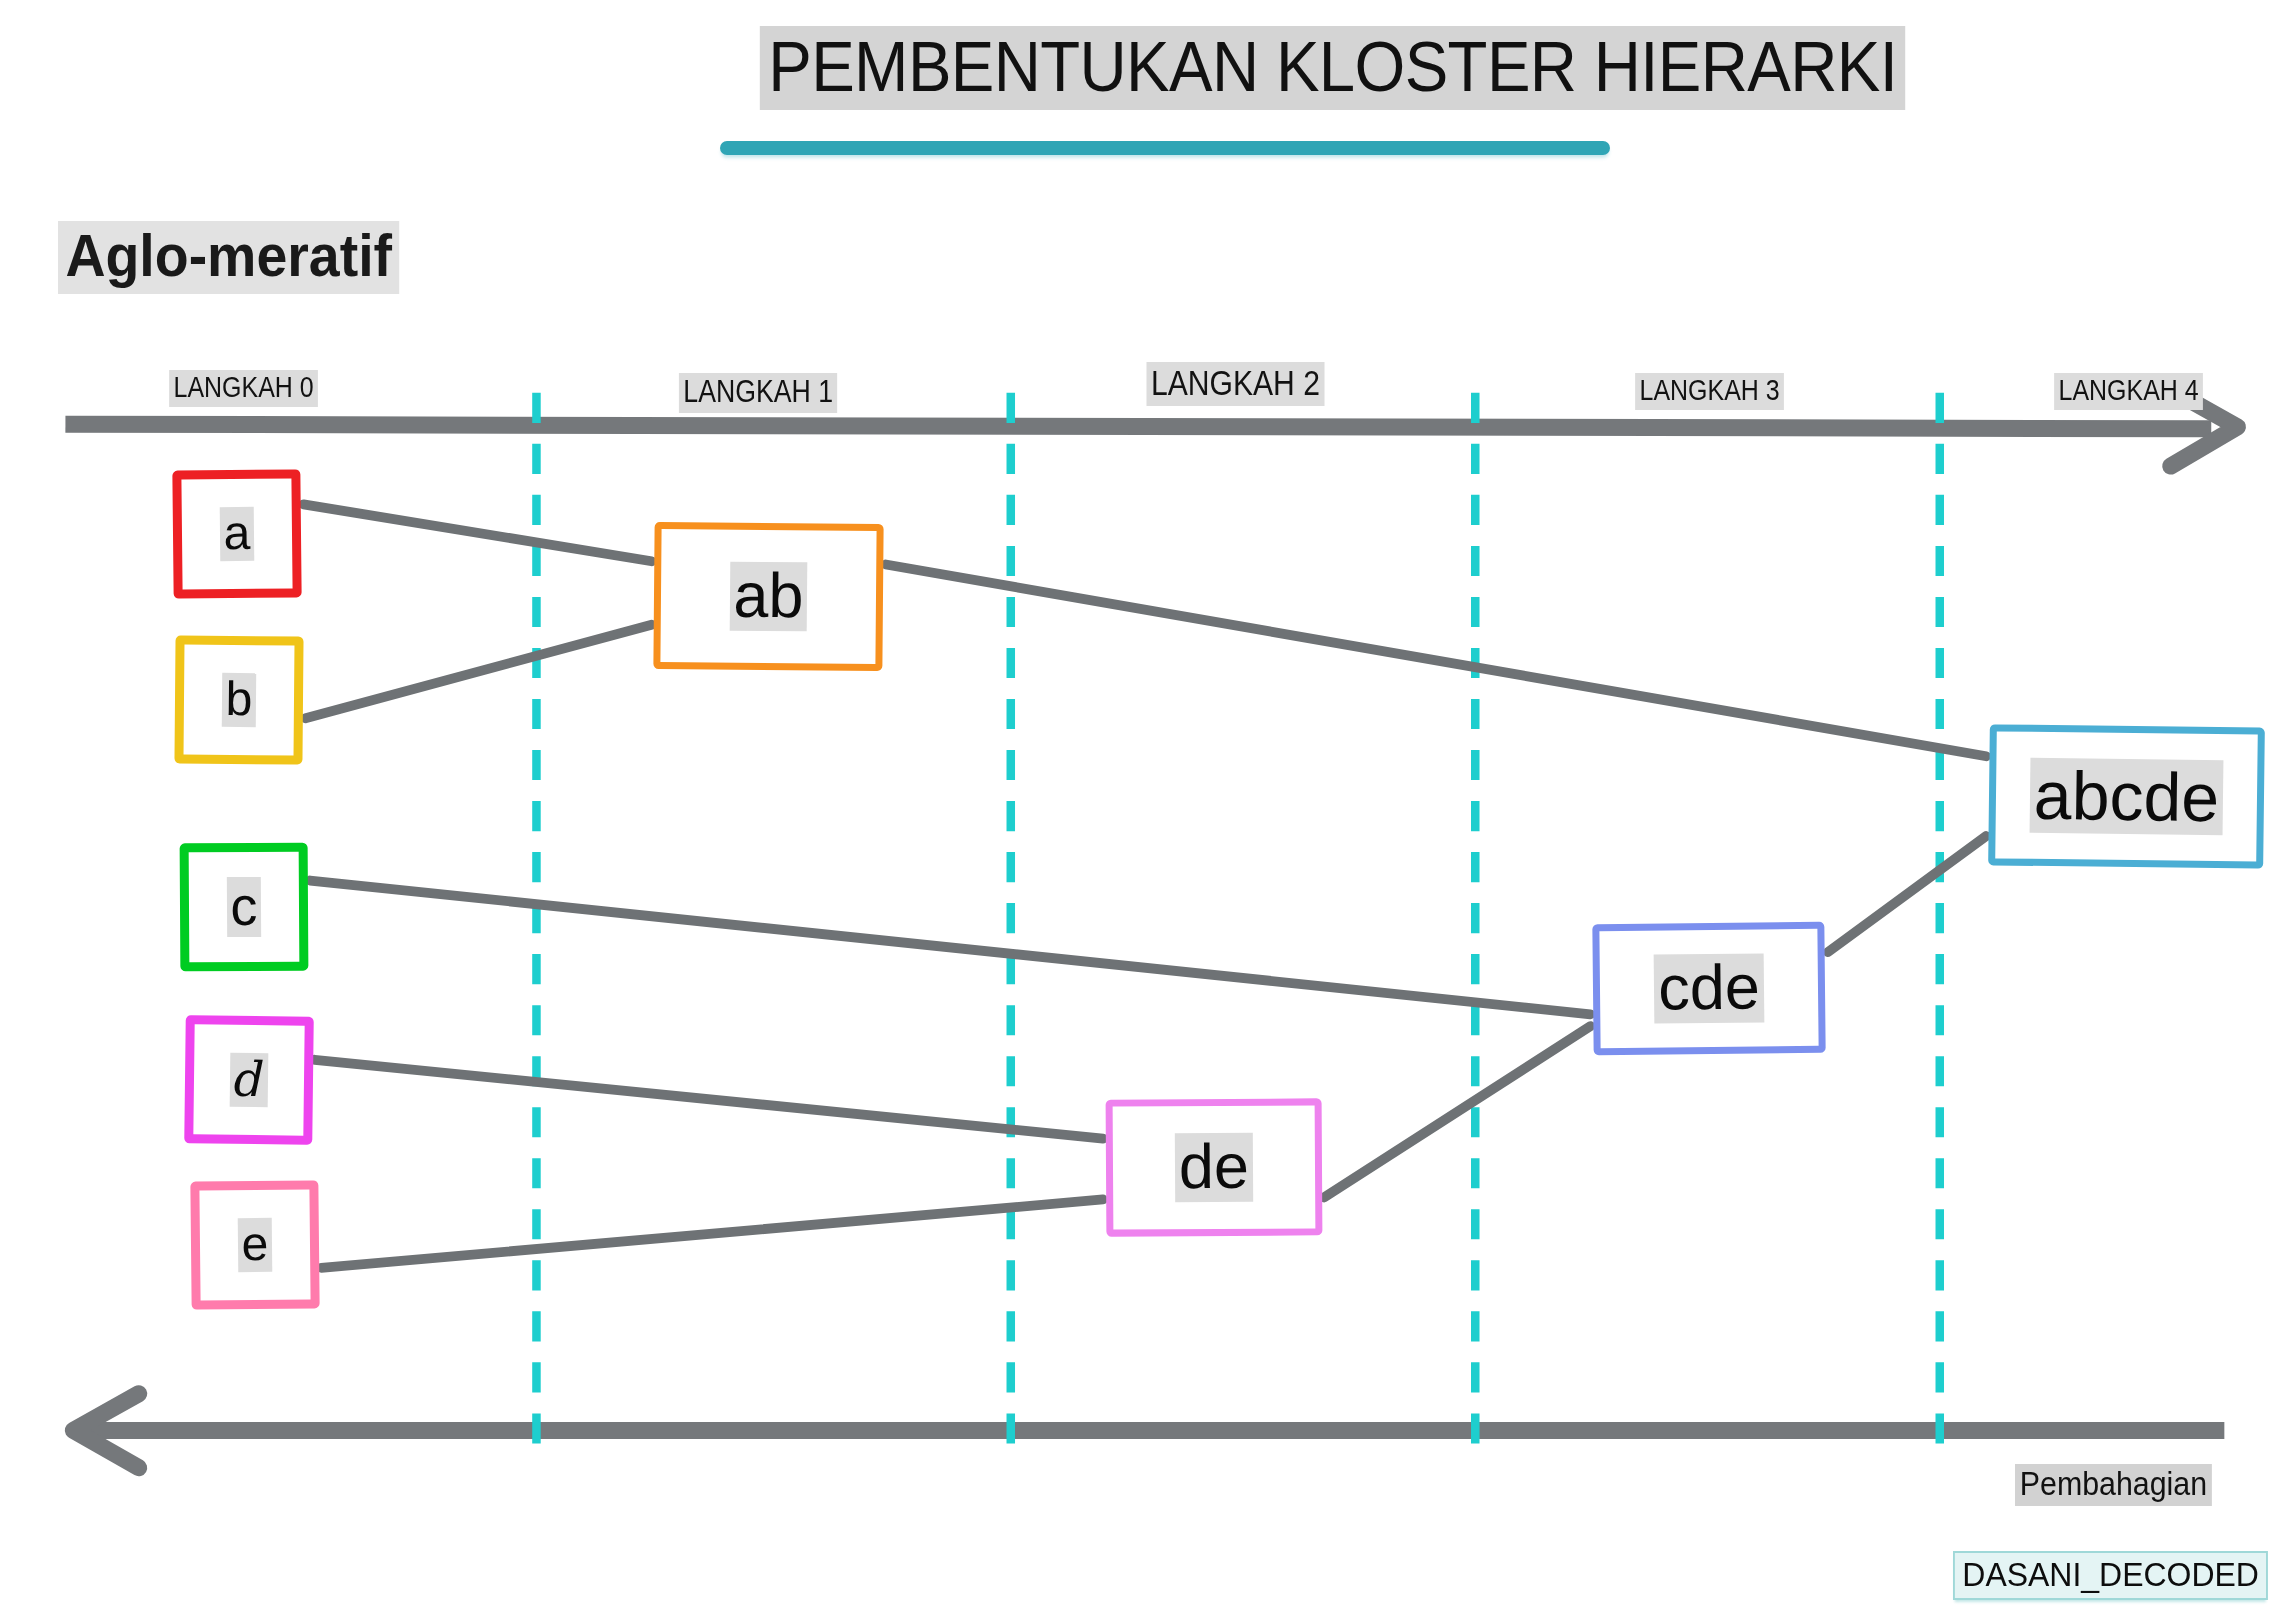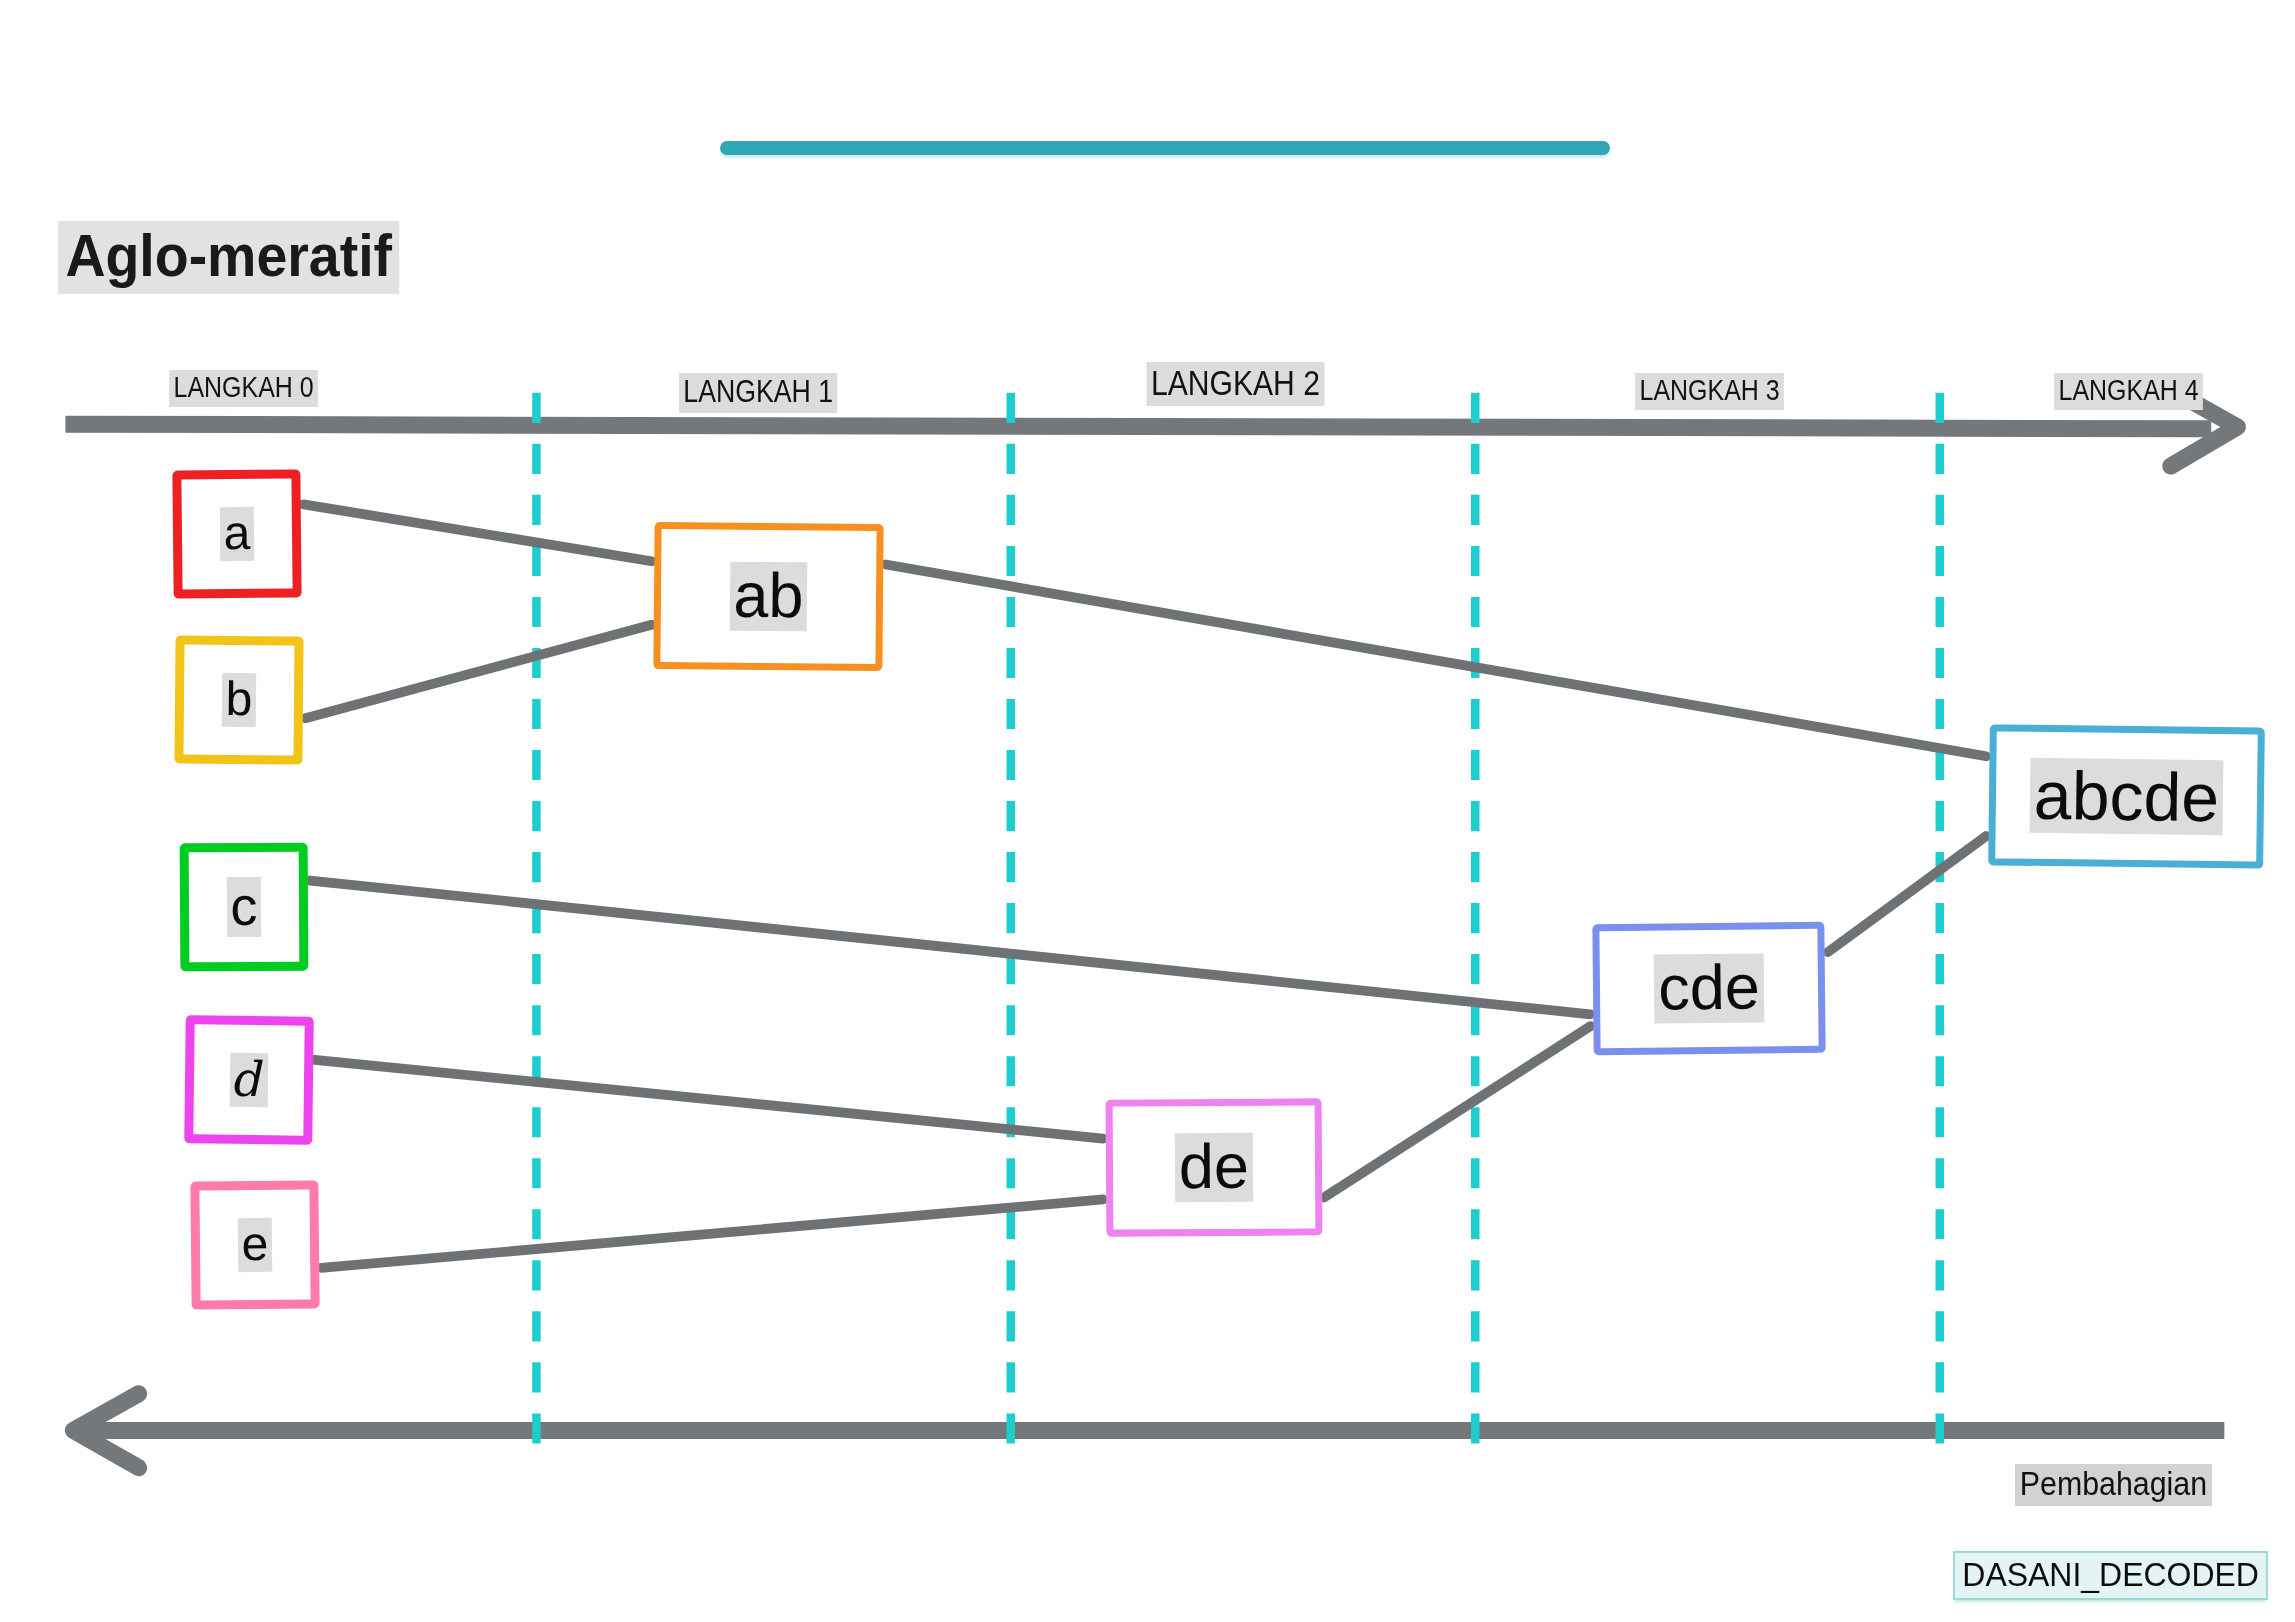--- a/index.html
+++ b/index.html
@@ -104,20 +104,23 @@
     box-shadow: 0 3.9px 2.6px -2px rgba(120,200,200,0.45);
     transform: scaleX(0.94); transform-origin:left center;
     white-space:nowrap;
   }
 </style>
 </head>
 <body>
 
 <div id="stage">
 
+  <div id="title-wrap">
+    <span id="title">PEMBENTUKAN KLOSTER HIERARKI</span>
+  </div>
   <div id="title-underline"></div>
 
   <div id="subtitle">Aglo-meratif</div>
 
   <svg class="axis-svg" id="svg-layer" viewBox="0 0 3508 2480">
       <line x1="100" y1="648" x2="3380" y2="655" stroke="#75787b" stroke-width="26" stroke-linecap="butt"></line>
       <polyline points="3318,595 3420,652 3318,712" fill="none" stroke="#75787b" stroke-width="26" stroke-linecap="round" stroke-linejoin="round"></polyline>
       <line x1="130" y1="2186" x2="3400" y2="2186" stroke="#75787b" stroke-width="26" stroke-linecap="butt"></line>
       <polyline points="212,2130 112,2186 212,2243" fill="none" stroke="#75787b" stroke-width="26" stroke-linecap="round" stroke-linejoin="round"></polyline>
       <line x1="820" y1="600" x2="820" y2="2215" stroke="#1ecece" stroke-width="13" stroke-dasharray="46 32" stroke-linecap="butt"></line>

